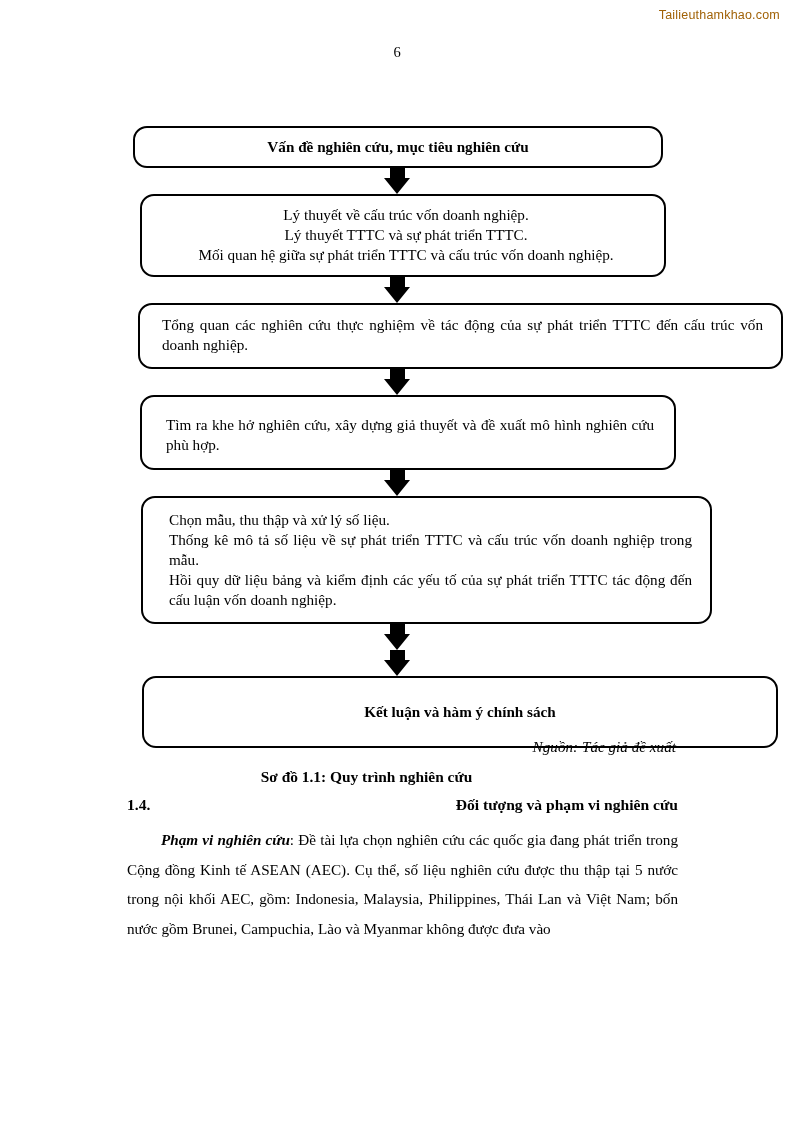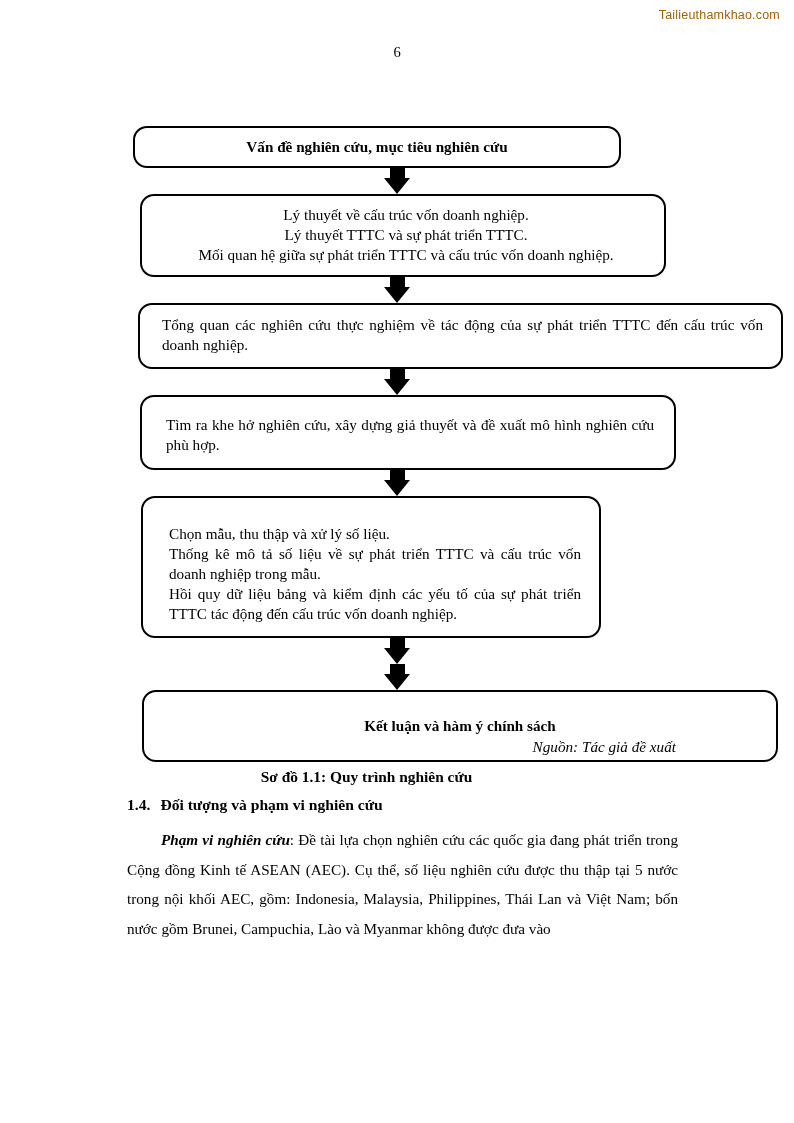--- a/index.html
+++ b/index.html
@@ -124,20 +124,21 @@
     top: 796px;
     width: 551px;
   }
 
   .section-heading {
     font-weight: bold;
     font-size: 15.6px;
     margin: 0 0 11px 0;
     display: flex;
     gap: 10px;
+    text-align: right;
   }
   .section-heading .sh-num { flex: 0 0 auto; }
   .section-heading .sh-text { flex: 1 1 auto; }
 
   p.para {
     margin: 0 0 3px 0;
     font-size: 15.2px;
     line-height: 1.95;
     text-align: justify;
     text-indent: 34px;
@@ -150,21 +151,21 @@
 </style>
 </head>
 <body>
 
 <div class="watermark">Tailieuthamkhao.com</div>
 
 <div class="page-number">6</div>
 
 <div class="flowchart">
     <div class="fc-row">
-      <div class="fc-box v-center v-bold" style="width: 488px; padding: 9px 18px; margin-left: 133px;">
+      <div class="fc-box v-center v-bold" style="width: 530px; padding: 9px 18px; margin-left: 133px;">
         <span class="fc-text">Vấn đề nghiên cứu, mục tiêu nghiên cứu</span>
       </div>
     </div>
     <div class="arrow-wrap">
       <div class="arrow">
         <div class="stem" style="height: 10px;"></div>
         <div class="head" style="border-top-width: 16px;"></div>
       </div>
     </div>
     <div class="fc-row">
@@ -196,24 +197,24 @@
         <span class="fc-text">Tìm ra khe hở nghiên cứu, xây dựng giả thuyết và đề xuất mô hình nghiên cứu phù hợp.</span>
       </div>
     </div>
     <div class="arrow-wrap">
       <div class="arrow">
         <div class="stem" style="height: 10px;"></div>
         <div class="head" style="border-top-width: 16px;"></div>
       </div>
     </div>
     <div class="fc-row">
-      <div class="fc-box v-justify" style="width: 460px; padding: 26px 18px 12px 26px; margin-left: 141px;">
+      <div class="fc-box v-justify" style="width: 571px; padding: 12px 18px 12px 26px; margin-left: 141px;">
         <span class="fc-text">Chọn mẫu, thu thập và xử lý số liệu.</span>
         <span class="fc-text">Thống kê mô tả số liệu về sự phát triển TTTC và cấu trúc vốn doanh nghiệp trong mẫu.</span>
-        <span class="fc-text">Hồi quy dữ liệu bảng và kiểm định các yếu tố của sự phát triển TTTC tác động đến cấu trúc vốn doanh nghiệp.</span>
+        <span class="fc-text">Hồi quy dữ liệu bảng và kiểm định các yếu tố của sự phát triển TTTC tác động đến cấu luận vốn doanh nghiệp.</span>
       </div>
     </div>
     <div class="arrow-wrap">
       <div class="arrow">
         <div class="stem" style="height: 10px;"></div>
         <div class="head" style="border-top-width: 16px;"></div>
       </div>
     </div>
     <div class="arrow-wrap">
       <div class="arrow">

